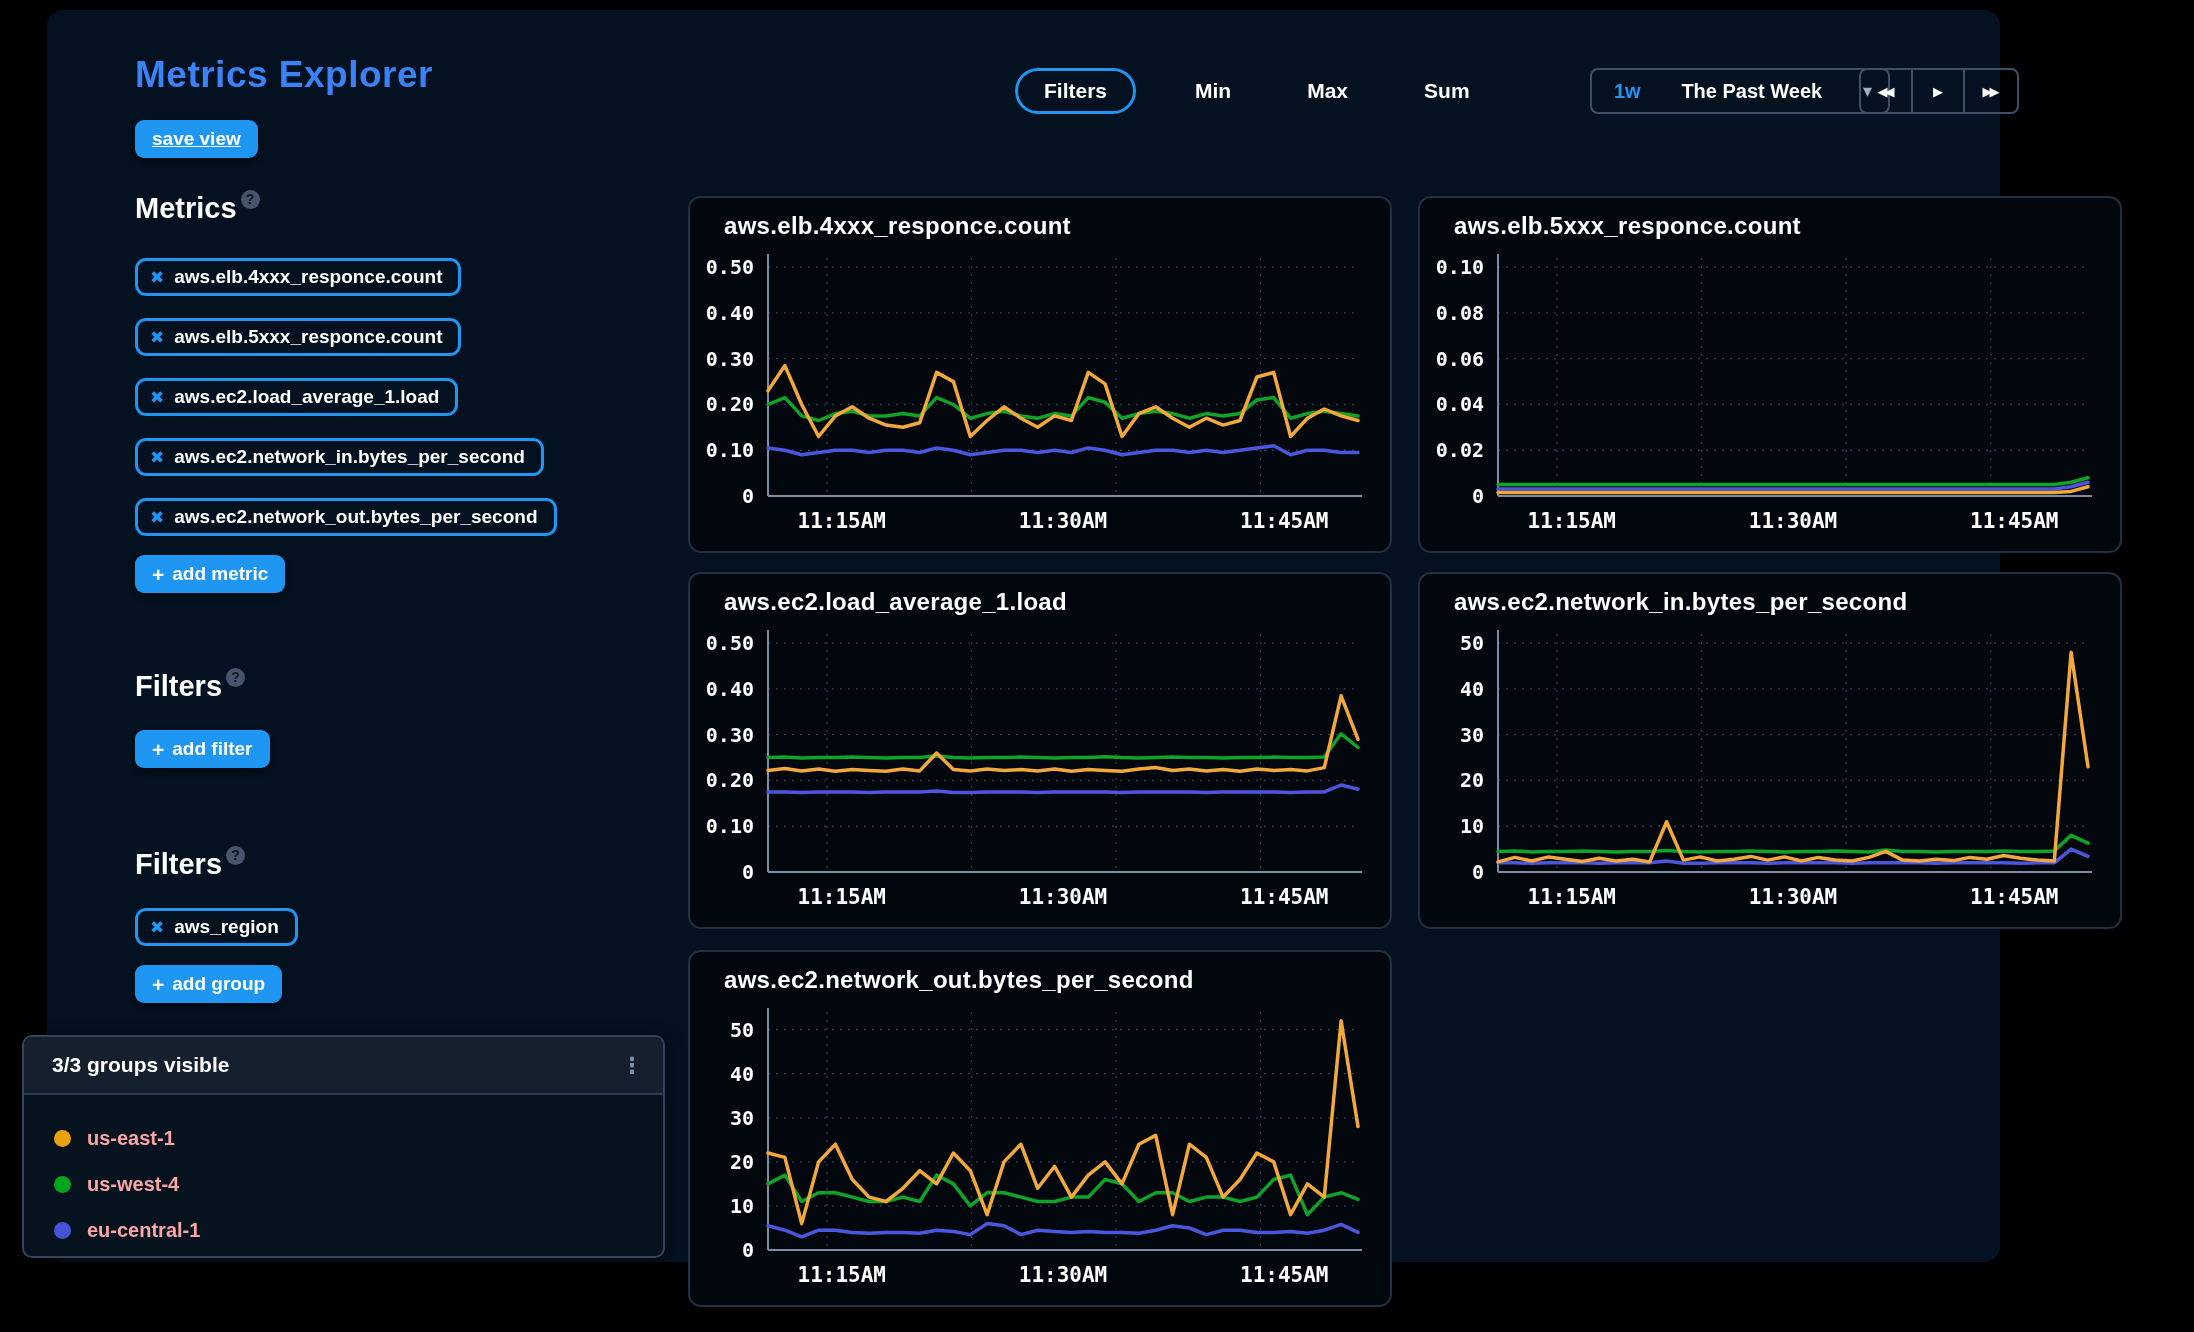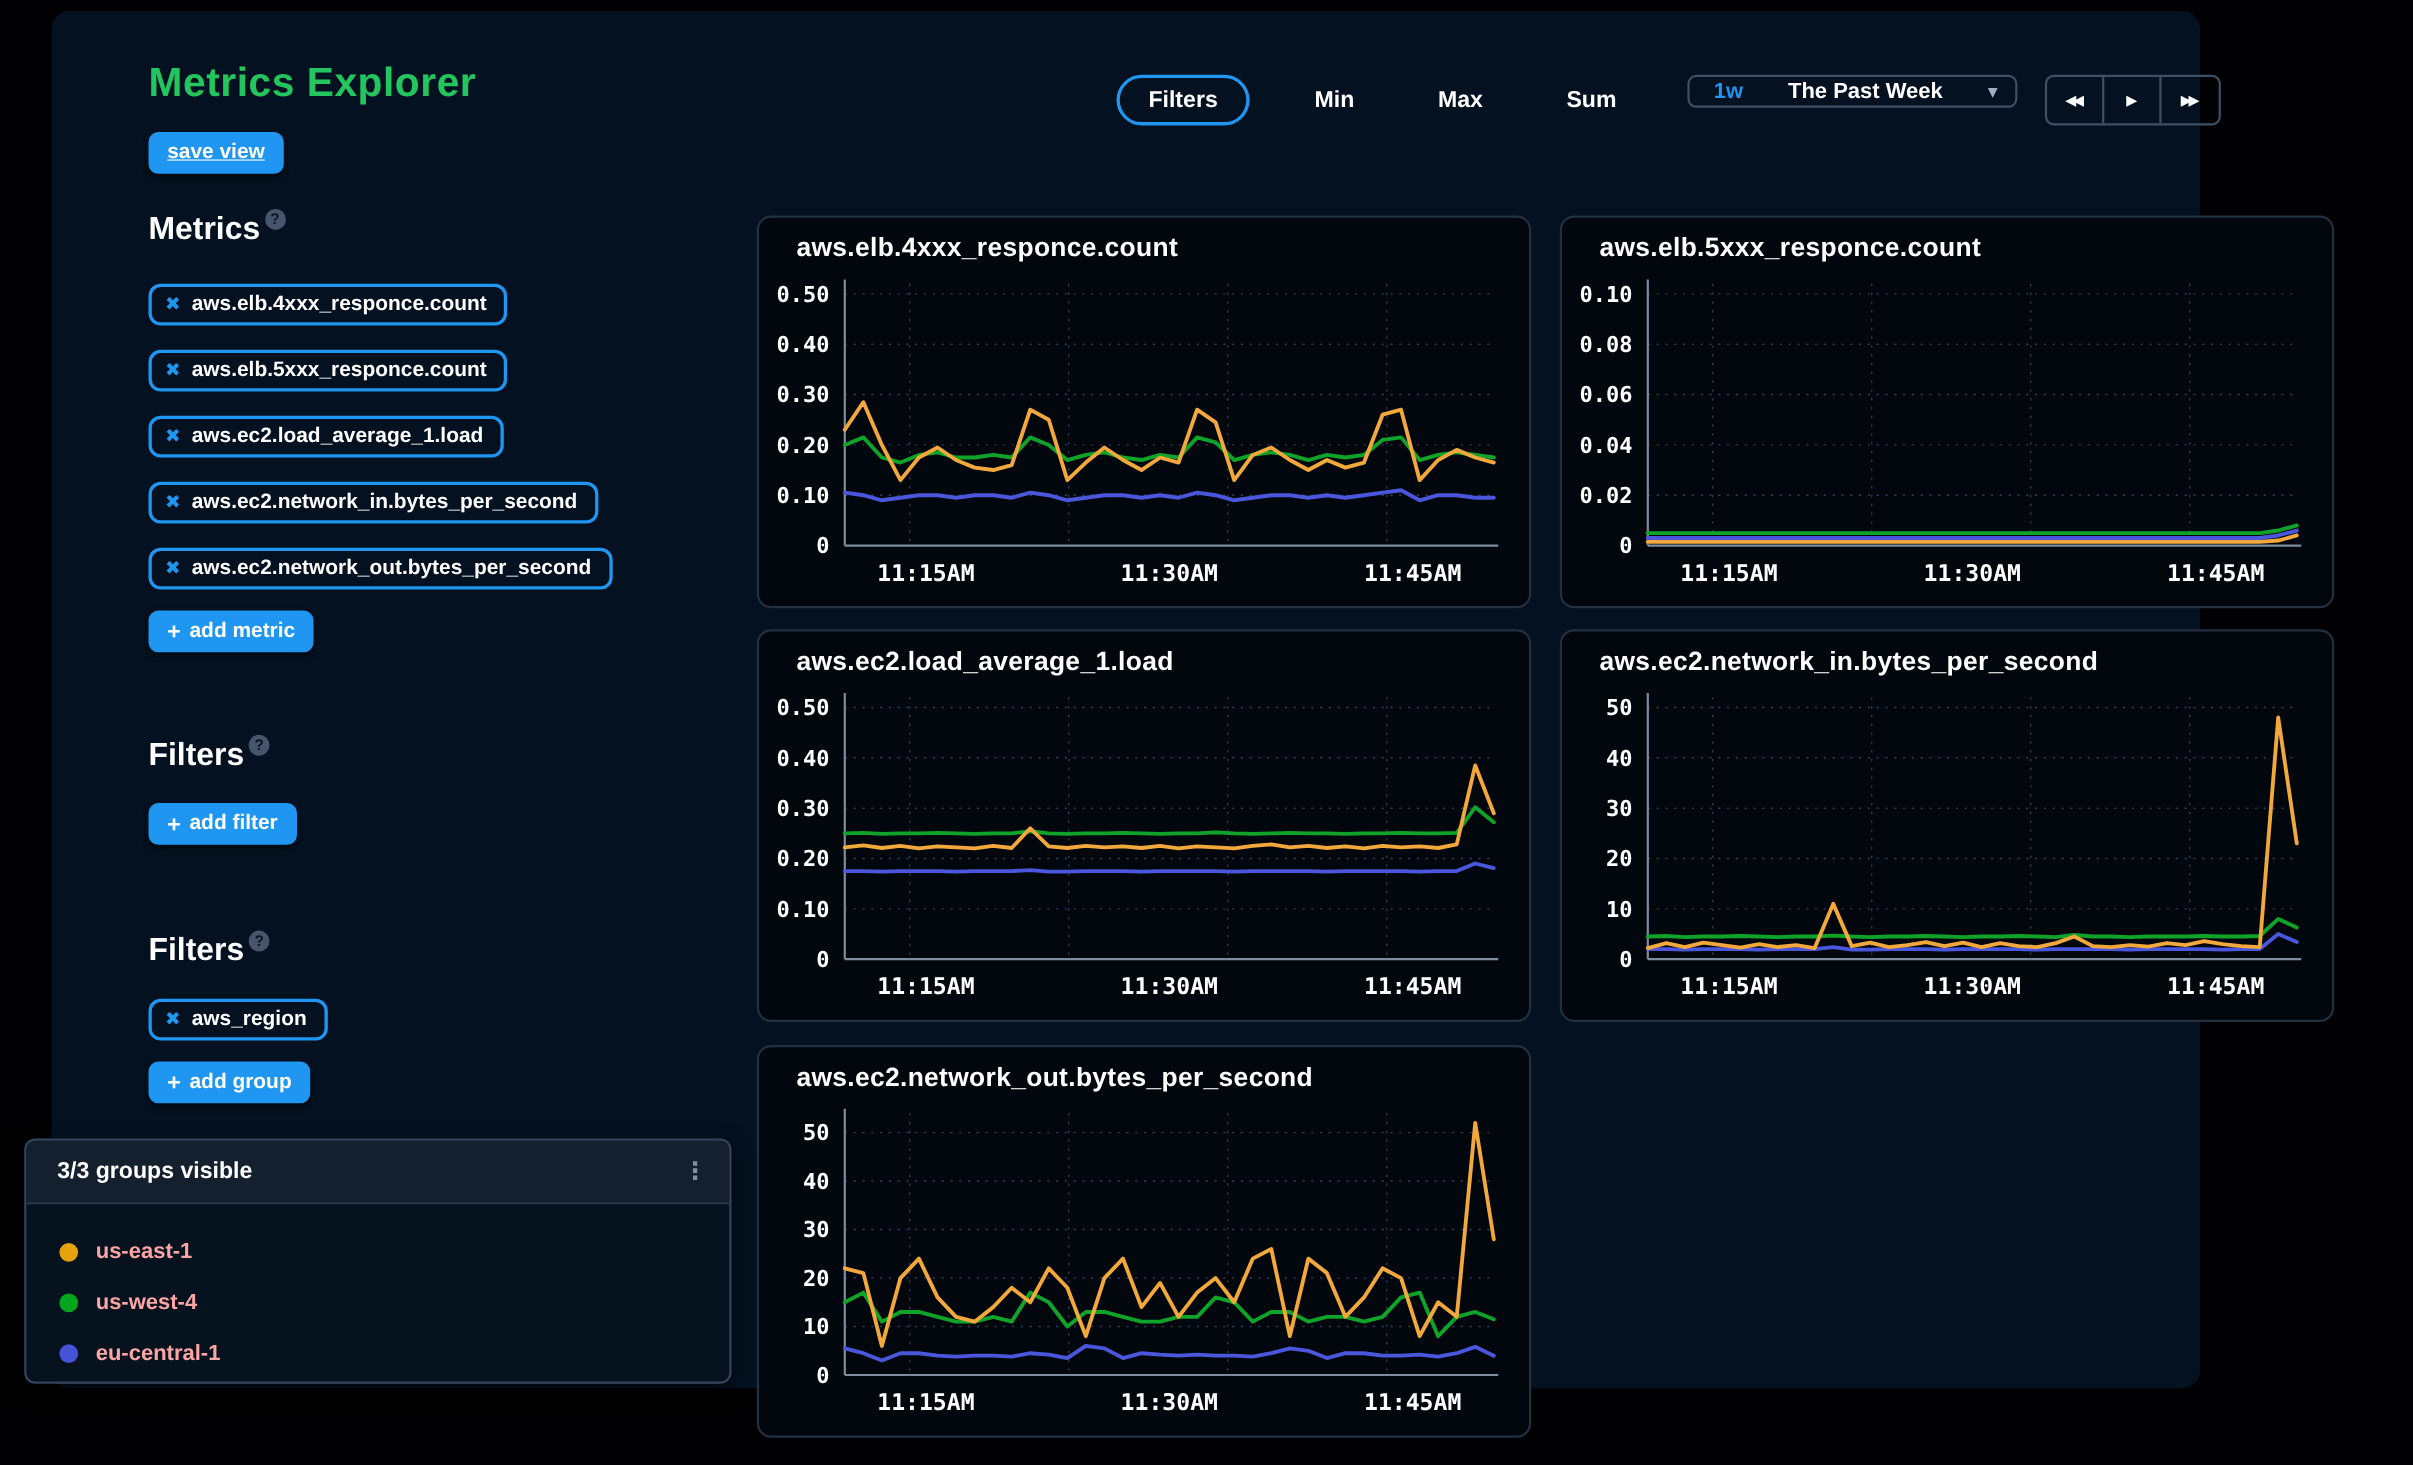--- a/index.html
+++ b/index.html
@@ -3,33 +3,33 @@
 <meta charset="utf-8">
 <style>
   * { margin:0; padding:0; box-sizing:border-box; }
   html,body { width:2194px; height:1332px; background:#000002; overflow:hidden;
               font-family:"Liberation Sans", sans-serif; }
   #app-panel { position:absolute; left:47px; top:10px; width:1953px; height:1252px;
                background:#041120; border-radius:16px; }
 
   
   .page-title { position:absolute; left:88px; top:44px; font-size:37px; font-weight:bold;
-                color:#22c55e; letter-spacing:.5px; }
+                color:#3b82f6; letter-spacing:.5px; }
   .btn-blue { display:inline-flex; align-items:center; gap:8px; background:#1e96f2; color:#fff;
               font-weight:bold; font-size:19px; border:none; border-radius:9px;
               padding:8px 17px; cursor:pointer; box-shadow:0 3px 6px rgba(0,0,0,.45); }
   .btn-blue .plus { font-size:21px; font-weight:bold; line-height:1; }
   #save-view { position:absolute; left:88px; top:110px;text-decoration:underline; }
 
   .agg-bar { position:absolute; left:968px; top:58px; display:flex; align-items:center; gap:42px; }
   .agg-btn { background:transparent; border:3px solid transparent; color:#fff; font-weight:bold;
              font-size:21px; padding:8px 14px; border-radius:999px; cursor:pointer; }
   .agg-btn.selected { border-color:#1e96f2; padding:8px 26px; }
 
-  .range-dd { position:absolute; left:1487px; top:58px; width:300px; height:30px;
+  .range-dd { position:absolute; left:1543px; top:58px; width:300px; height:46px;
               border:2px solid #3e5066; border-radius:8px; display:flex; align-items:center;
               gap:18px; padding:0 16px 0 22px; cursor:pointer; }
   .range-dd .badge { color:#1e96f2; font-weight:bold; font-size:20px; }
   .range-dd .lbl { color:#fff; font-weight:bold; font-size:20px; flex:1; text-align:center; }
   .range-dd .caret { color:#9fb0c4; font-size:18px; }
 
   .nav-group { position:absolute; left:1812px; top:58px; height:46px; display:flex;
                border:2px solid #3e5066; border-radius:8px; overflow:hidden; }
   .nav-btn { width:52px; display:flex; align-items:center; justify-content:center; color:#fff;
              background:transparent; border:none; border-right:2px solid #3e5066; cursor:pointer;

